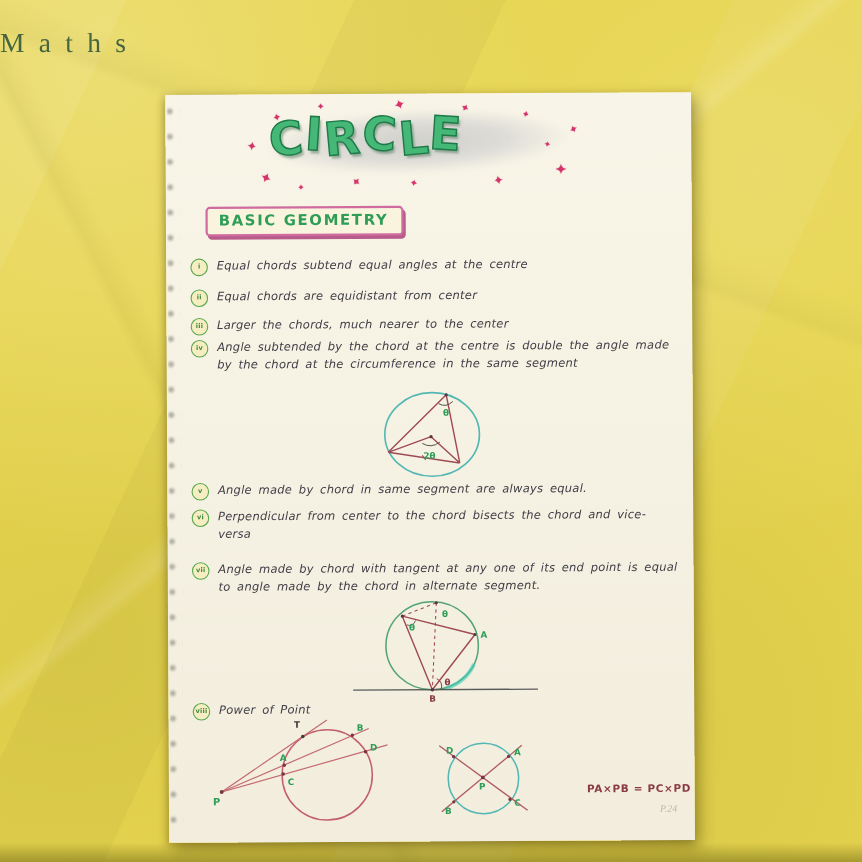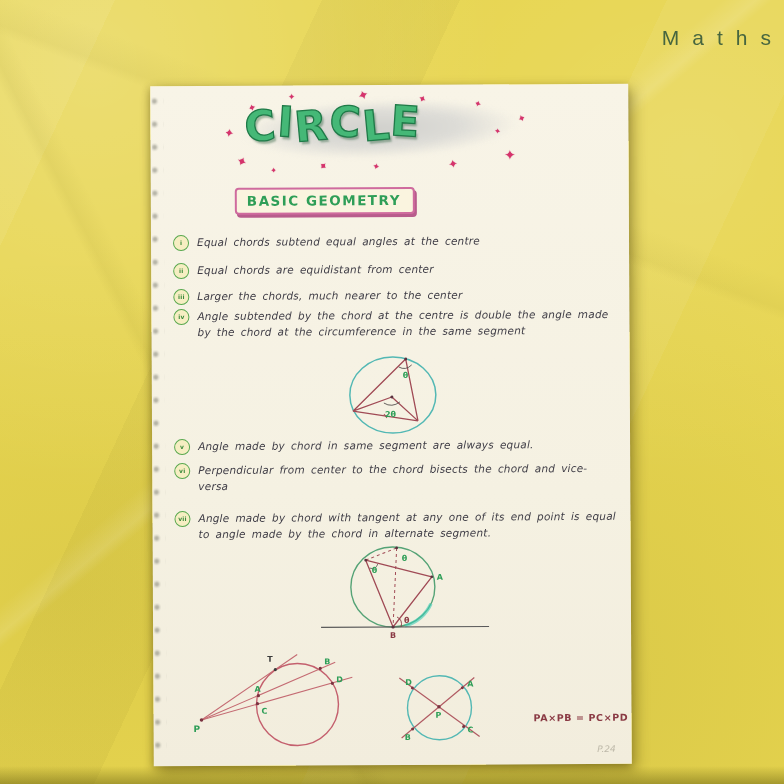--- a/index.html
+++ b/index.html
@@ -12,23 +12,23 @@
       radial-gradient(ellipse at 8% 75%, rgba(110,100,15,.08), transparent 40%),
       linear-gradient(115deg, rgba(255,255,255,.07) 0 10%, transparent 10% 28%, rgba(90,80,10,.05) 28% 40%, transparent 40% 58%, rgba(255,255,255,.06) 58% 72%, transparent 72%),
       #e7d54f;}
   .stage::after{content:"";position:absolute;left:0;right:0;bottom:0;height:18px;
       background:linear-gradient(rgba(90,85,10,0), rgba(90,85,10,.45));pointer-events:none;}
   .crease{position:absolute;inset:0;pointer-events:none;
       background:
        linear-gradient(63deg, transparent 30%, rgba(120,110,20,.07) 31%, transparent 33%),
        linear-gradient(-40deg, transparent 55%, rgba(255,255,255,.12) 56%, transparent 58%),
        linear-gradient(20deg, transparent 70%, rgba(120,110,20,.06) 71%, transparent 74%);}
-  .main-title{position:absolute;top:26px;left:0;width:100%;text-align:right;
-      font-size:21px;font-weight:500;letter-spacing:13px;color:#47663f;
-      font-family:Liberation Sans, sans-serif;}
+  .main-title{position:absolute;top:26px;left:0;width:100%;text-align:left;
+      font-size:25px;font-weight:500;letter-spacing:13px;color:#47663f;
+      font-family:Liberation Serif, serif;}
   .paper{position:absolute;left:152px;top:85px;width:478px;height:680px;
       background:linear-gradient(180deg,#f8f4e7 0%,#f5f1e2 60%,#f2eddd 100%);
       box-shadow:4px 6px 14px rgba(70,60,5,.45), -2px 2px 6px rgba(70,60,5,.25);
       transform:rotate(-0.3deg);}
   .torn{position:absolute;left:1px;top:8px;bottom:8px;width:12px;
       background-image:radial-gradient(circle at 3px 7px, rgba(130,130,118,.55) 1.2px, rgba(150,150,138,.20) 3px, transparent 4.5px);
       background-size:12px 23px;background-repeat:repeat-y;}
   
   .heading-area{position:absolute;left:72px;top:4px;width:310px;height:86px;}
   .smudge{position:absolute;left:-14px;top:2px;right:-18px;bottom:2px;
@@ -38,21 +38,21 @@
   .letters span{display:inline-block;font-size:42px;font-weight:bold;color:#45b877;
       -webkit-text-stroke:1.3px #1f7a48;letter-spacing:2px;
       text-shadow:2px 3px 2px rgba(25,85,48,.38);}
   .letters span:nth-child(odd){transform:rotate(-5deg) translateY(2px);}
   .letters span:nth-child(even){transform:rotate(4deg) translateY(-2px);}
   .star{position:absolute;color:#d6336c;line-height:1;text-shadow:0 0 1px #c2255c;}
   
   .banner{position:absolute;left:36px;top:102px;padding:3px 12px 4px 10px;
       background:#faf4df;border:2.5px solid #cf6b9e;border-radius:4px;
       box-shadow:2px 3px 0 #b85c8c;color:#2e9e57;font-weight:bold;
-      font-size:13.5px;letter-spacing:1.5px;margin-left:48px;}
+      font-size:13.5px;letter-spacing:1.5px;}
   
   .note{position:absolute;left:22px;color:#3f3d46;font-style:italic;
       font-size:10.5px;line-height:1.48;letter-spacing:.2px;word-spacing:2.5px;}
   .note .txt{display:block;margin-left:24px;}
   .badge{position:absolute;left:0;top:0;width:14px;height:14px;border-radius:50%;
       border:1.4px solid #58a84e;background:#f6eec2;color:#3c8a3c;
       font-size:6px;font-style:normal;font-weight:bold;line-height:14px;text-align:center;}
   .n1{top:149px;width:440px;} .n2{top:177px;width:440px;} .n3{top:203px;width:440px;}
   .n4{top:223px;width:446px;} .n5{top:353px;width:440px;} .n6{top:377px;width:436px;}
   .n7{top:425px;width:448px;} .n8{top:553px;width:200px;}
@@ -65,22 +65,22 @@
   .glabel{fill:#2e9e57;font-size:9px;font-weight:bold;}
   .glabel-sm{fill:#2e9e57;font-size:8px;font-weight:bold;}
   .rlabel{fill:#8a3a44;font-size:8px;font-weight:bold;}
   
   .fbox{position:absolute;left:262px;top:556px;padding:2px 9px 3px 9px;
       background:#faf6e8;border:2px solid #7bb8c9;border-radius:3px;
       box-shadow:2px 2px 0 rgba(123,184,201,.5);
       color:#a8404a;font-weight:bold;font-size:10.5px;letter-spacing:.5px;}
   .ftext{position:absolute;left:346px;top:628px;color:#8a3a44;font-weight:bold;
       font-size:9.5px;letter-spacing:.6px;margin-left:34px;}
-  .pnum{position:absolute;right:16px;bottom:10px;color:rgba(125,120,105,.45);
-      font-size:9px;font-style:italic;}
+  .pnum{position:absolute;right:16px;bottom:24px;color:rgba(125,120,105,.45);
+      font-size:9px;font-style:italic;font-family:Liberation Serif, serif;}
 </style>
 </head>
 <body>
 
 <div class="stage">
   <div class="crease"></div>
 
   <div class="main-title">Maths</div>
 
   <div class="paper">
@@ -163,20 +163,24 @@
       <circle cx="79" cy="8" r="1.4" fill="#5a3340"></circle>
       <circle cx="48" cy="20" r="1.4" fill="#5a3340"></circle>
       <circle cx="114" cy="37" r="1.4" fill="#5a3340"></circle>
       <text x="54" y="33" class="glabel-sm">θ</text>
       <text x="84" y="21" class="glabel-sm">θ</text>
       <text x="86" y="83" class="rlabel">θ</text>
       <text x="119" y="40" class="glabel-sm">A</text>
       <text x="72" y="98" class="rlabel">B</text>
     </svg>
 
+    <div class="note n8">
+      <span class="badge">viii</span>
+      <span class="txt">Power of Point</span>
+    </div>
 
 
     <svg class="d3" width="215" height="100" viewBox="0 0 215 100">
       <circle cx="120" cy="53" r="41" fill="none" stroke="#c4606e" stroke-width="1.4"></circle>
       <line x1="24" y1="68" x2="120" y2="3" stroke="#c46a72" stroke-width="1.1"></line>
       <line x1="24" y1="68" x2="158" y2="11" stroke="#c46a72" stroke-width="1.1"></line>
       <line x1="24" y1="68" x2="175" y2="26" stroke="#c46a72" stroke-width="1.1"></line>
       <circle cx="24" cy="68" r="1.8" fill="#7a3340"></circle>
       <circle cx="98" cy="18" r="1.6" fill="#3a3a3a"></circle>
       <circle cx="81" cy="44" r="1.6" fill="#7a3340"></circle>

